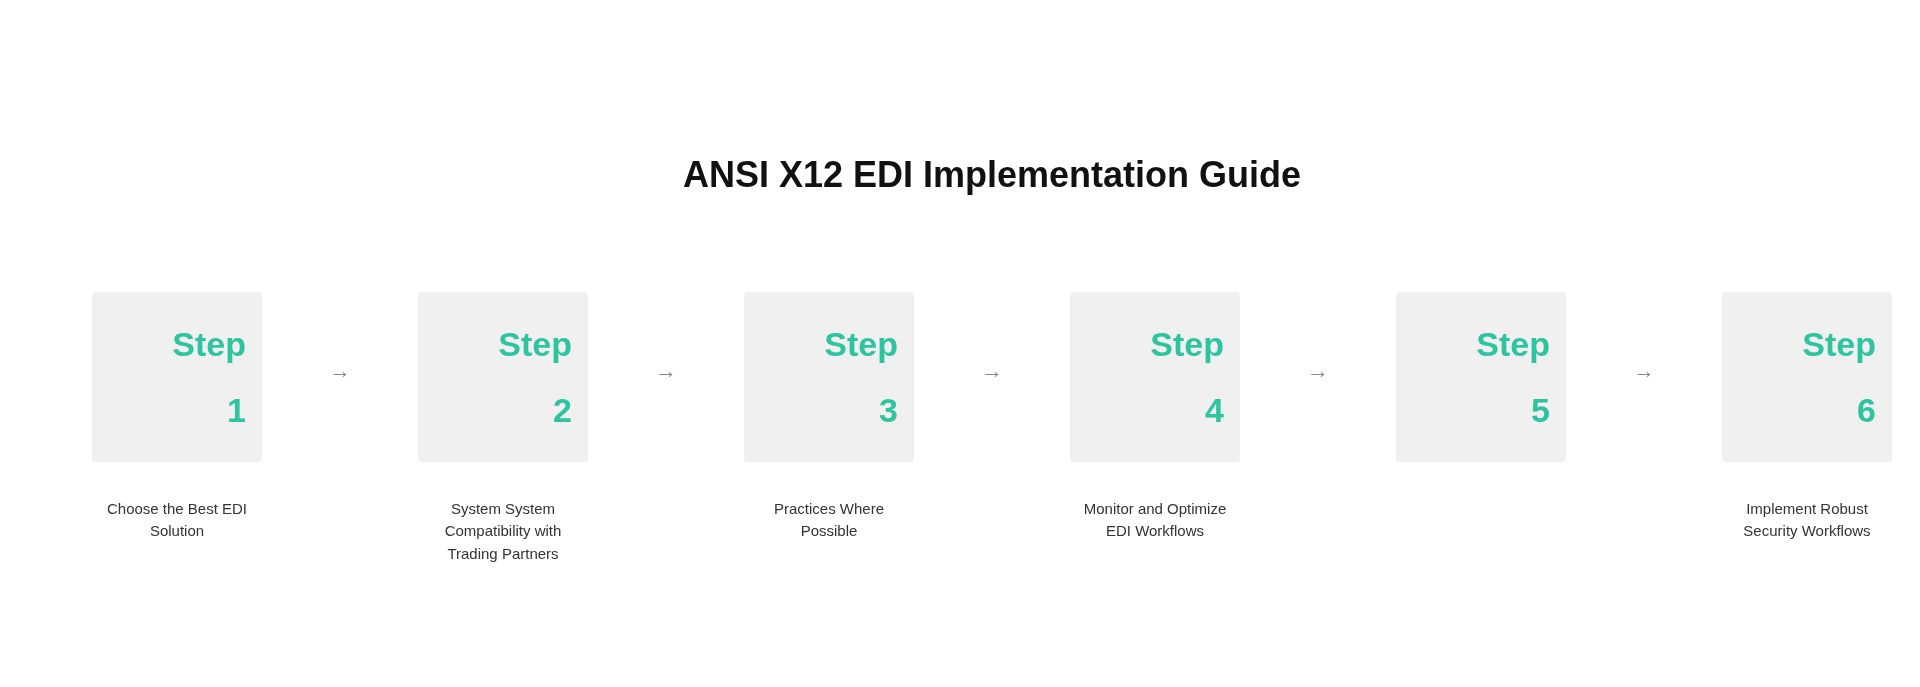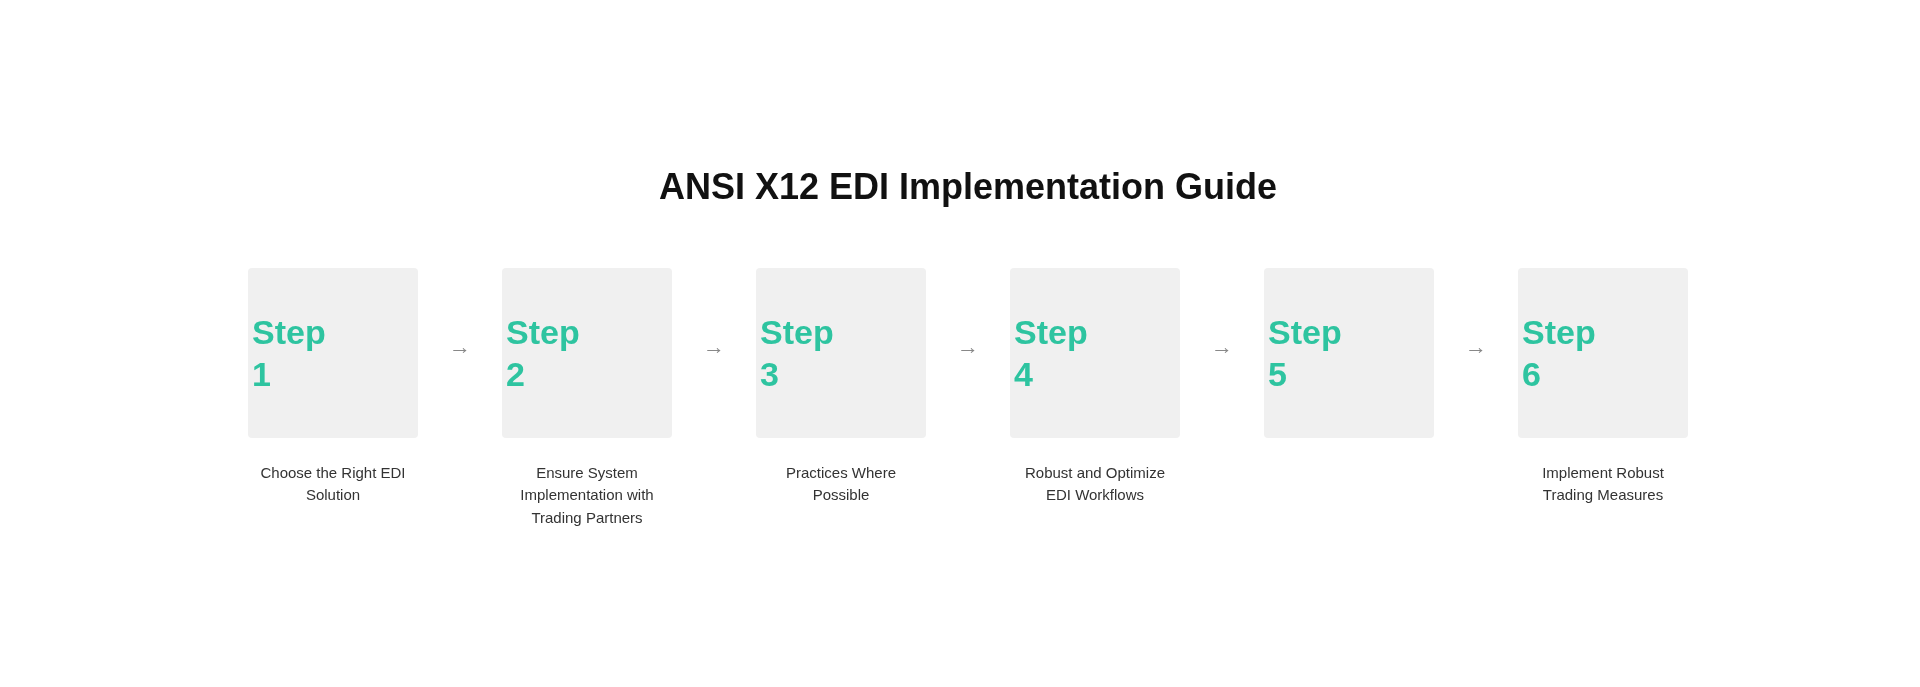--- a/index.html
+++ b/index.html
@@ -1,16 +1,16 @@
 <!DOCTYPE html>
 <html><head>
   <meta charset="utf-8">
   <style>
     * {
-      margin: 4px;
+      margin: 16px;
       padding: 0;
       box-sizing: border-box;
     }
 
     body {
       background: #ffffff;
       font-family: -apple-system, BlinkMacSystemFont, 'Segoe UI', Arial, sans-serif;
       width: 1920px;
       height: 687px;
       display: flex;
@@ -41,21 +41,21 @@
       width: 200px;
     }
 
     .step-box {
       width: 170px;
       height: 170px;
       background: #f0f0f0;
       border-radius: 4px;
       display: flex;
       flex-direction: column;
-      align-items: flex-start;
+      align-items: flex-end;
       justify-content: center;
     }
 
     .step-label {
       font-size: 34px;
       font-weight: 800;
       color: #2ec4a0;
       line-height: 1;
     }
 
@@ -93,64 +93,64 @@
 <body>
 
 <h1 class="page-title">ANSI X12 EDI Implementation Guide</h1>
 
 <div class="steps-container">
 <div class="step-wrapper">
       <div class="step-box">
         <div class="step-label">Step</div>
         <div class="step-number">1</div>
       </div>
-      <div class="step-description">Choose the Right EDI Solution</div>
+      <div class="step-description">Choose the Best EDI Solution</div>
     </div>
     <div class="arrow-wrapper">
       <span class="arrow">→</span>
     </div>
     <div class="step-wrapper">
       <div class="step-box">
         <div class="step-label">Step</div>
         <div class="step-number">2</div>
       </div>
-      <div class="step-description">Ensure System Implementation with Trading Partners</div>
+      <div class="step-description">System System Compatibility with Trading Partners</div>
     </div>
     <div class="arrow-wrapper">
       <span class="arrow">→</span>
     </div>
     <div class="step-wrapper">
       <div class="step-box">
         <div class="step-label">Step</div>
         <div class="step-number">3</div>
       </div>
       <div class="step-description">Practices Where Possible</div>
     </div>
     <div class="arrow-wrapper">
       <span class="arrow">→</span>
     </div>
     <div class="step-wrapper">
       <div class="step-box">
         <div class="step-label">Step</div>
         <div class="step-number">4</div>
       </div>
-      <div class="step-description">Robust and Optimize EDI Workflows</div>
+      <div class="step-description">Monitor and Optimize EDI Workflows</div>
     </div>
     <div class="arrow-wrapper">
       <span class="arrow">→</span>
     </div>
     <div class="step-wrapper">
       <div class="step-box">
         <div class="step-label">Step</div>
         <div class="step-number">5</div>
       </div>
     </div>
     <div class="arrow-wrapper">
       <span class="arrow">→</span>
     </div>
     <div class="step-wrapper">
       <div class="step-box">
         <div class="step-label">Step</div>
         <div class="step-number">6</div>
       </div>
-      <div class="step-description">Implement Robust Trading Measures</div>
+      <div class="step-description">Implement Robust Security Workflows</div>
     </div>
   </div>
 
 </body></html>

